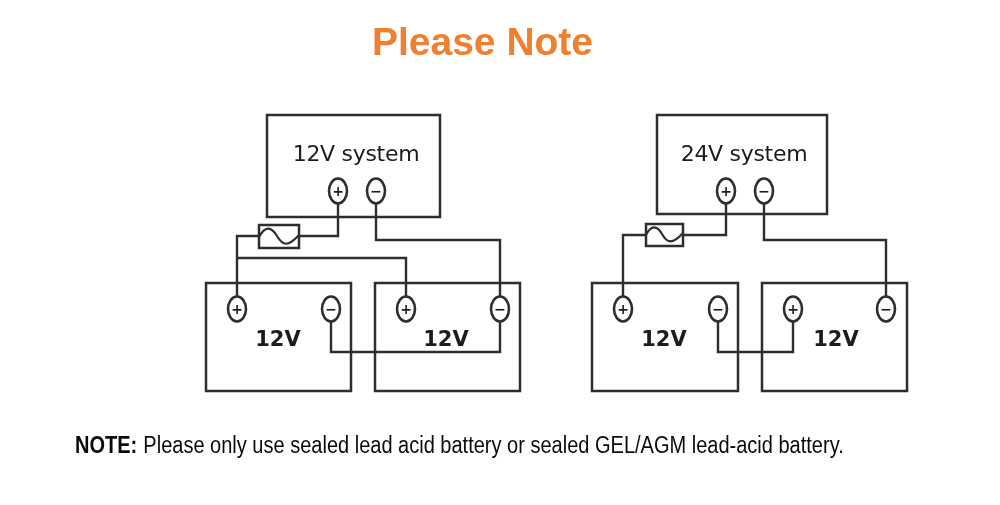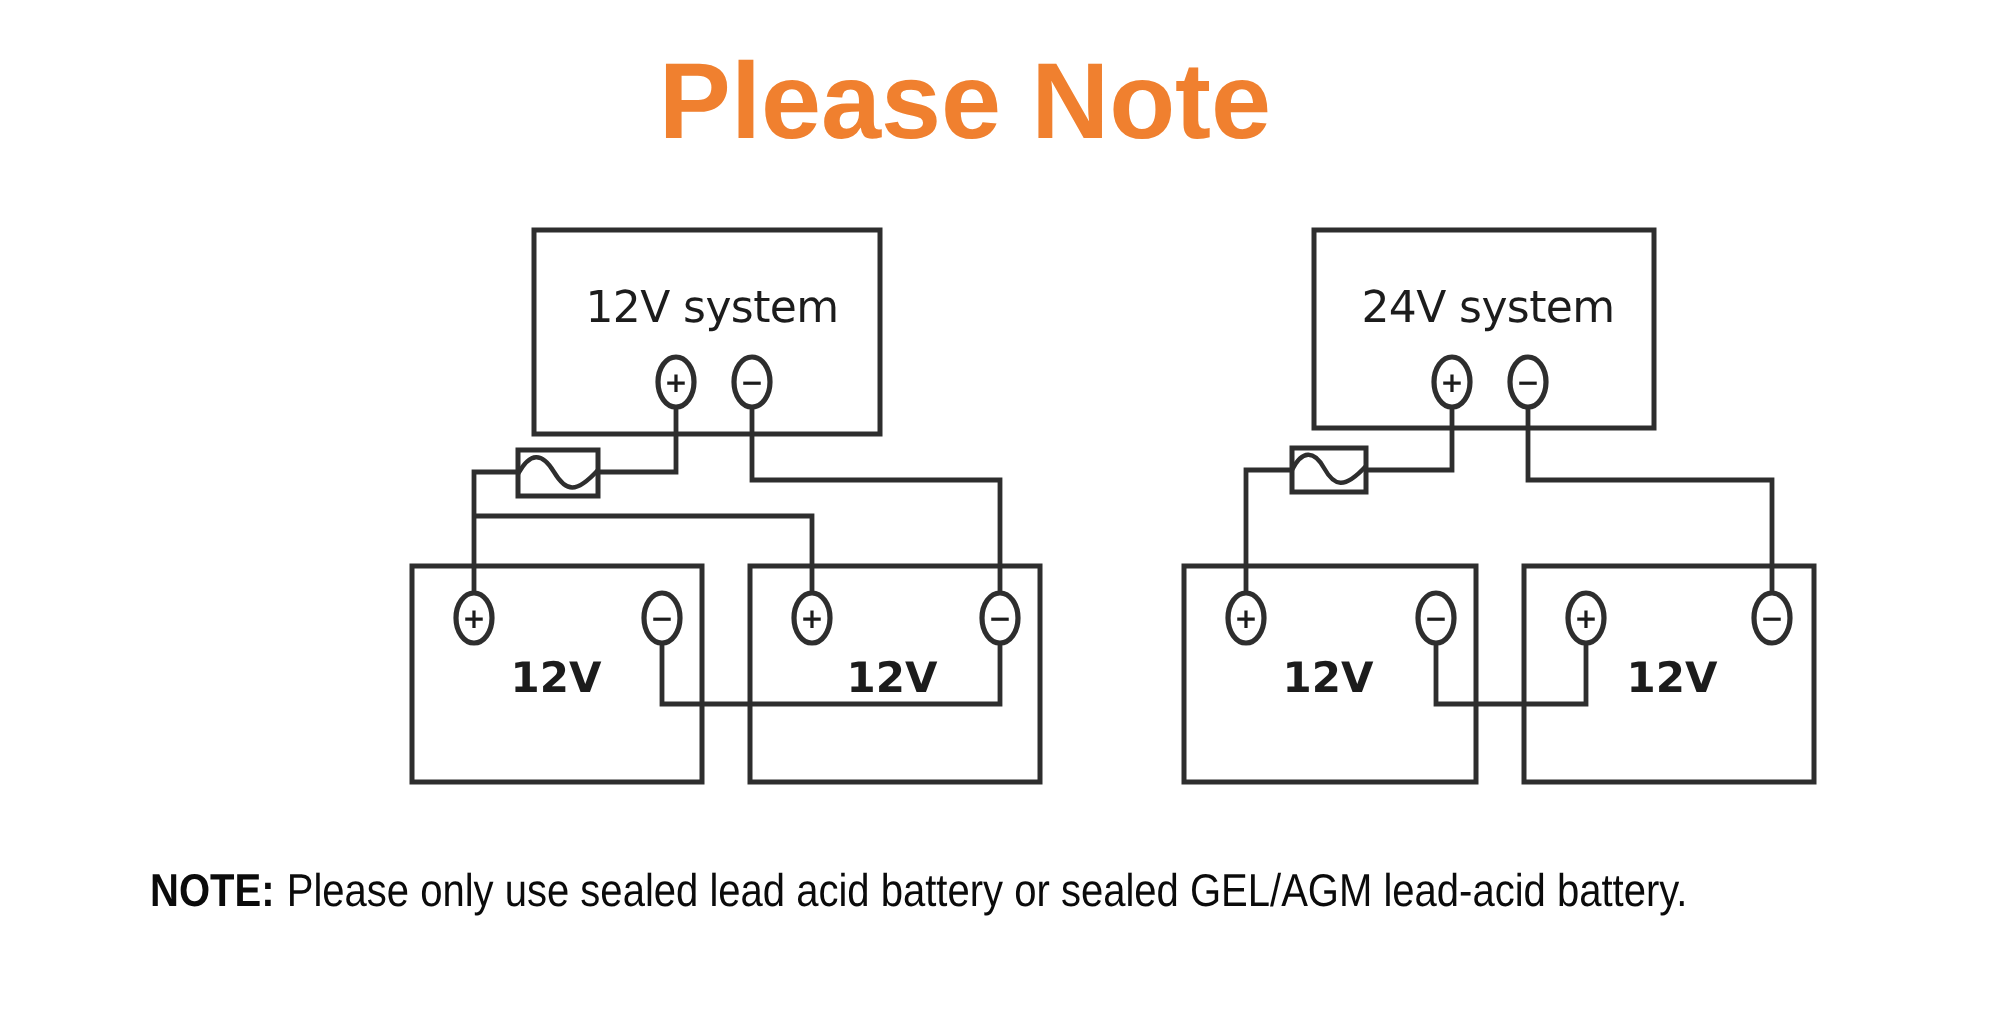--- a/index.html
+++ b/index.html
@@ -7,21 +7,21 @@
     width: 1000px; height: 505px;
     background: #ffffff;
     position: relative;
     overflow: hidden;
     font-family: "Liberation Sans", sans-serif;
   }
   .page-title {
     position: absolute;
     top: 20px; left: 0; width: 965px;
     text-align: center;
-    font-size: 54px;
+    font-size: 39px;
     font-weight: bold;
     letter-spacing: 0px;
     color: var(--title-orange, #F0802F);
     margin: 0;
   }
   svg.diagram {
     position: absolute; top: 0; left: 0;
     width: 1000px; height: 505px;
   }
   .box   { fill: #ffffff; stroke: var(--line-dark, #2E2E2E); stroke-width: 2.5; }

